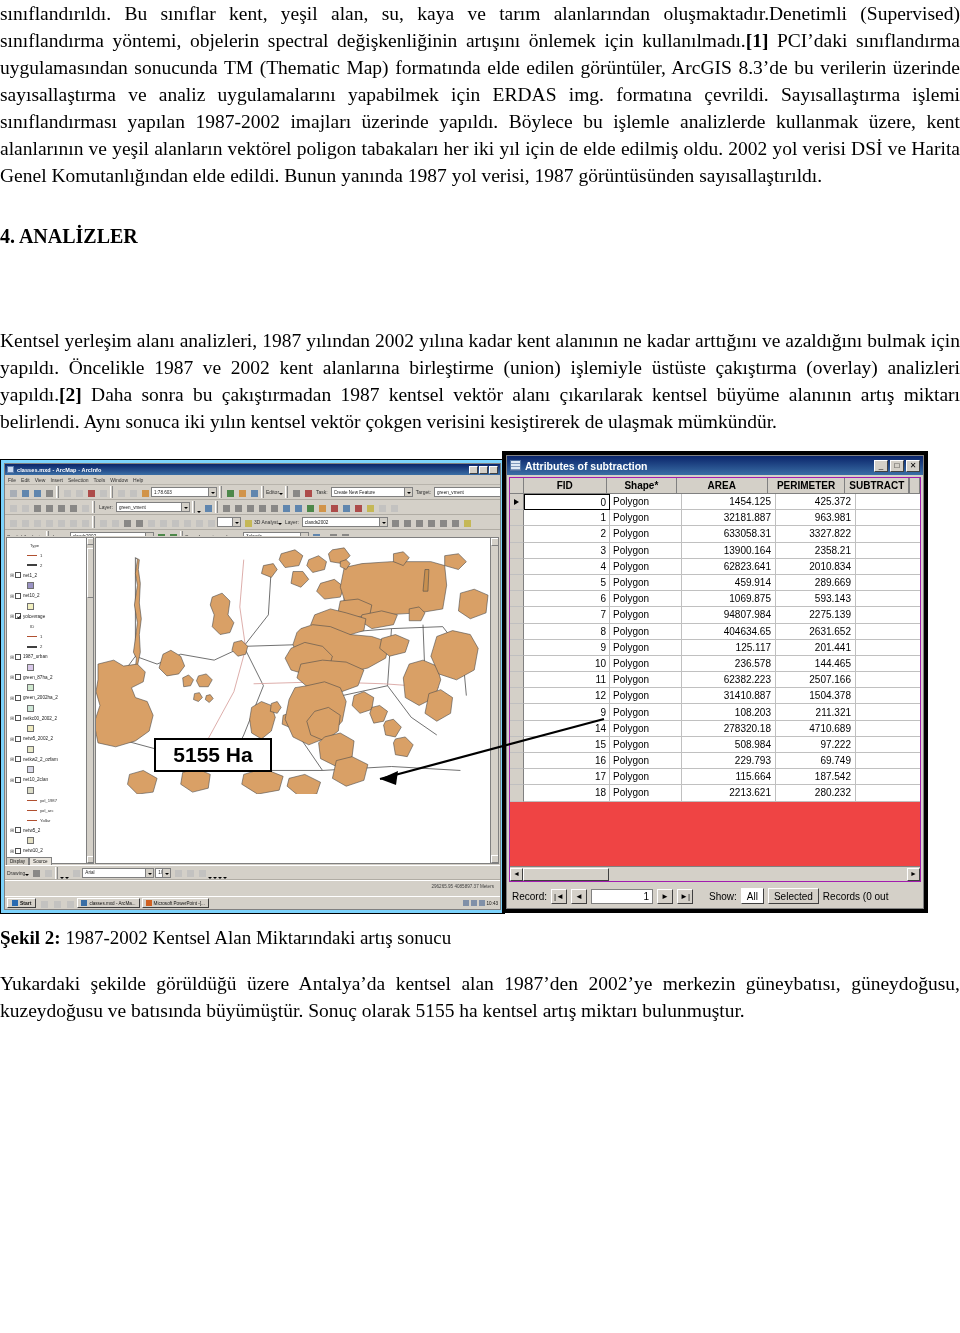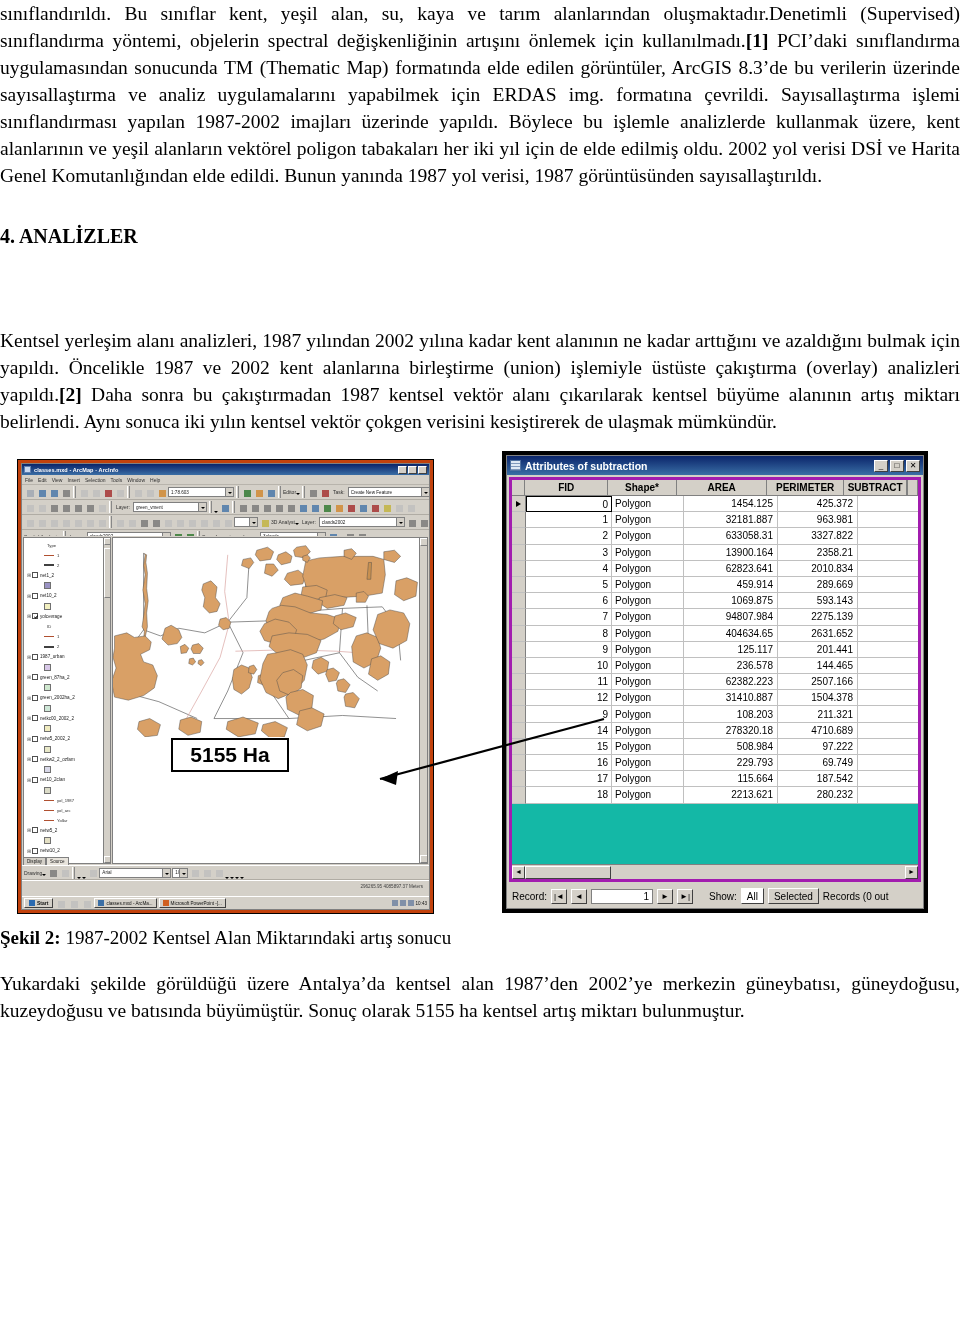--- a/index.html
+++ b/index.html
@@ -30,23 +30,23 @@
 
   
   .figure {
     position:relative;
     width:944px; height:470px;
     margin-top:16px;
   }
 
   
   .arcmap {
-    position:absolute; left:17px; top:8px;
-    width:417px; height:455px;
-    background:#c2410c;
+    position:absolute; left:0; top:8px;
+    width:505px; height:455px;
+    background:#7dd3fc;
     border:1px solid #000;
   }
   .arcmap-inner {
     position:absolute; left:3px; top:3px; right:3px; bottom:3px;
     background:#d4d0c8;
     border:1px solid #808080;
     overflow:hidden;
   }
   .titlebar {
     height:11px;
@@ -224,21 +224,21 @@
     background-image:repeating-linear-gradient(to bottom,#dfe8f5 0 2px,#8098bc 2px 3px);
   }
   .attr-title .txt{font-family:"Liberation Sans",sans-serif;font-size:10.5px;font-weight:bold;}
   .attr-title .btns{margin-left:auto;display:flex;gap:2px;}
   .attr-title .btns i{
     width:14px;height:12px;background:#d4d0c8;border:1px solid #fff;
     border-right-color:#404040;border-bottom-color:#404040;
     font-family:"Liberation Sans",sans-serif;font-size:8px;color:#000;
     display:flex;align-items:center;justify-content:center;font-style:normal;line-height:1;
   }
-  .attr-body{flex:1; background:#14b8a6; margin:2px; border:3px solid #a21caf; display:flex; flex-direction:column; overflow:hidden; position:relative;justify-content:space-between;}
+  .attr-body{flex:1; background:#ef4444; margin:2px; border:1px solid #a21caf; display:flex; flex-direction:column; overflow:hidden; position:relative;justify-content:space-between;}
   .thead{
     display:flex; height:16px; background:#d4d0c8; flex:none;
     font-family:"Liberation Sans",sans-serif; font-size:10px; font-weight:bold; color:#000;
   }
   .thead div{
     border-right:1px solid #808080; border-bottom:1px solid #808080;
     display:flex; align-items:center; justify-content:center; background:#d4d0c8;
   }
   .col-sel{width:14px;} .col-fid{width:86px;} .col-shape{width:72px;}
   .col-area{width:94px;} .col-per{width:80px;} .col-sub{width:66px;}

